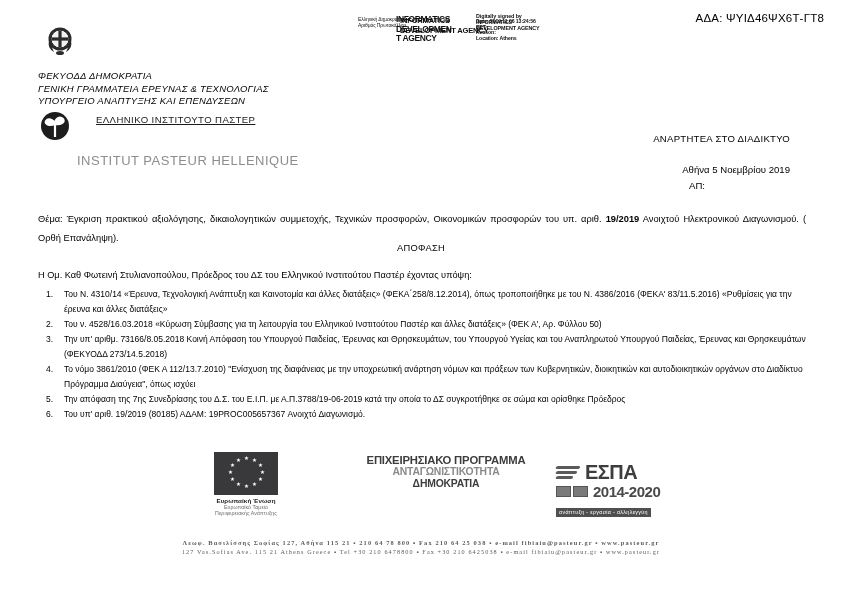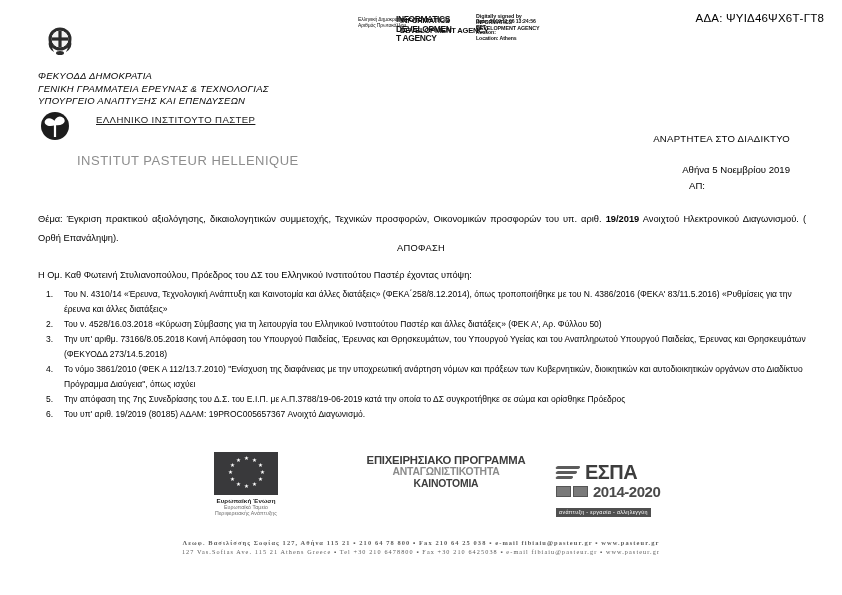--- a/index.html
+++ b/index.html
@@ -462,21 +462,21 @@
         <span class="star" style="left:22px;top:6px;">★</span>
       </div>
       <div class="eu-cap1">Ευρωπαϊκή Ένωση</div>
       <div class="eu-cap2">Ευρωπαϊκό Ταμείο</div>
       <div class="eu-cap2">Περιφερειακής Ανάπτυξης</div>
     </div>
 
     <div class="epanek">
       <div class="l2">ΕΠΙΧΕΙΡΗΣΙΑΚΟ ΠΡΟΓΡΑΜΜΑ</div>
       <div class="l3">ΑΝΤΑΓΩΝΙΣΤΙΚΟΤΗΤΑ</div>
-      <div class="l5">ΚΑΙΝΟΤΟΜΙΑ</div>
+      <div class="l5">ΔΗΜΟΚΡΑΤΙΑ</div>
     </div>
 
     <div class="espa">
       <div class="row1">
         <div class="swoosh">
           <i style="top:2px;  width:24px;"></i>
           <i style="top:7px;  width:21px;"></i>
           <i style="top:12px; width:17px;"></i>
         </div>
         <div class="word">ΕΣΠΑ</div>

